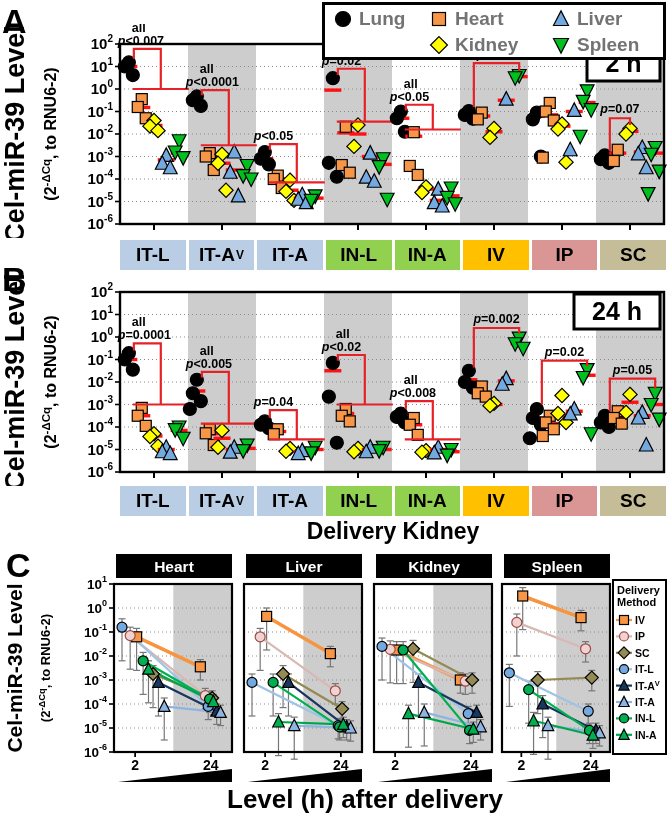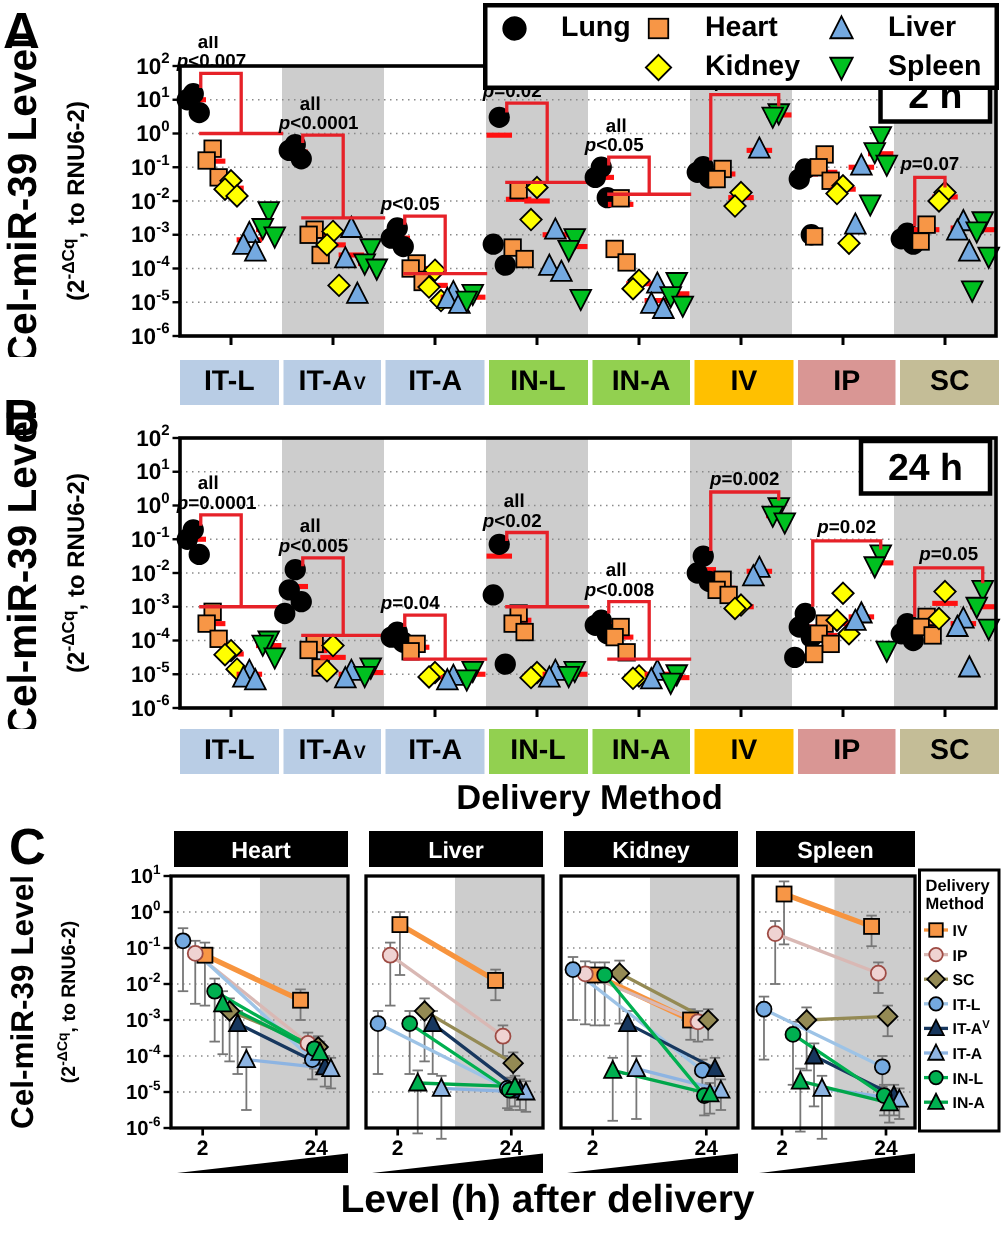--- a/index.html
+++ b/index.html
@@ -5,21 +5,21 @@
   html,body{margin:0;padding:0;background:#fff;}
   *{box-sizing:border-box;}
   .page{position:relative;width:668px;height:828px;background:#fff;
         font-family:"Liberation Sans",sans-serif;overflow:hidden;}
   .panel-letter{position:absolute;font-size:34px;font-weight:bold;color:#000;line-height:1;}
   svg text{font-family:"Liberation Sans",sans-serif;}
   .tissue-legend{position:absolute;left:322px;top:2px;width:344px;height:58px;
      background:#fff;border:3px solid #000;display:grid;
      grid-template-columns:96px 122px 118px;grid-template-rows:26px 26px;
      align-items:center;padding:1px 2px 1px 8px;z-index:5;}
-  .tl-entry{display:flex;align-items:center;gap:21px;font-size:19px;font-weight:bold;color:#000000;}
+  .tl-entry{display:flex;align-items:center;gap:6px;font-size:19px;font-weight:bold;color:#737373;}
   .cat-row{position:absolute;left:120px;width:546px;height:30px;display:flex;gap:3px;}
   .cat-cell{flex:1;display:flex;align-items:center;justify-content:center;
      font-size:19px;font-weight:bold;color:#000;}
   .cat-cell sup{font-size:12px;margin-left:1px;}
   .axis-title{position:absolute;text-align:center;font-weight:bold;color:#000;}
 </style>
 </head>
 <body>
 
 <div class="page">
@@ -537,21 +537,21 @@
   <div class="cat-row" style="top:486px;" id="catsB">
       <div class="cat-cell" style="background: rgb(185, 205, 229);">IT-L</div>
       <div class="cat-cell" style="background: rgb(185, 205, 229);">IT-A<sup>V</sup></div>
       <div class="cat-cell" style="background: rgb(185, 205, 229);">IT-A</div>
       <div class="cat-cell" style="background: rgb(146, 208, 80);">IN-L</div>
       <div class="cat-cell" style="background: rgb(146, 208, 80);">IN-A</div>
       <div class="cat-cell" style="background: rgb(255, 192, 0);">IV</div>
       <div class="cat-cell" style="background: rgb(217, 150, 148);">IP</div>
       <div class="cat-cell" style="background: rgb(196, 189, 151);">SC</div>
     </div>
-  <div class="axis-title" style="left:120px;top:518px;width:546px;font-size:23px;">Delivery Method</div>
+  <div class="axis-title" style="left:120px;top:518px;width:546px;font-size:23px;">Delivery Kidney</div>
 
   <div class="panel-letter" style="left:6px;top:548px;">C</div>
   <svg id="svgC" style="position:absolute;left:0;top:552px;" width="668" height="232">
       <rect x="116" y="2" width="116" height="24" fill="#000"></rect>
       <text x="174" y="20" font-size="15.5" text-anchor="middle" font-weight="bold" fill="#fff">Heart</text>
       <g>
         <rect x="173.31425336517879" y="32" width="58.685746634821214" height="168" fill="#CDCDCD"></rect>
         <line x1="114" y1="56" x2="232" y2="56" stroke="#8A8A8A" stroke-width="1" stroke-dasharray="1 3"></line>
         <line x1="114" y1="80" x2="232" y2="80" stroke="#8A8A8A" stroke-width="1" stroke-dasharray="1 3"></line>
         <line x1="114" y1="104" x2="232" y2="104" stroke="#8A8A8A" stroke-width="1" stroke-dasharray="1 3"></line>

